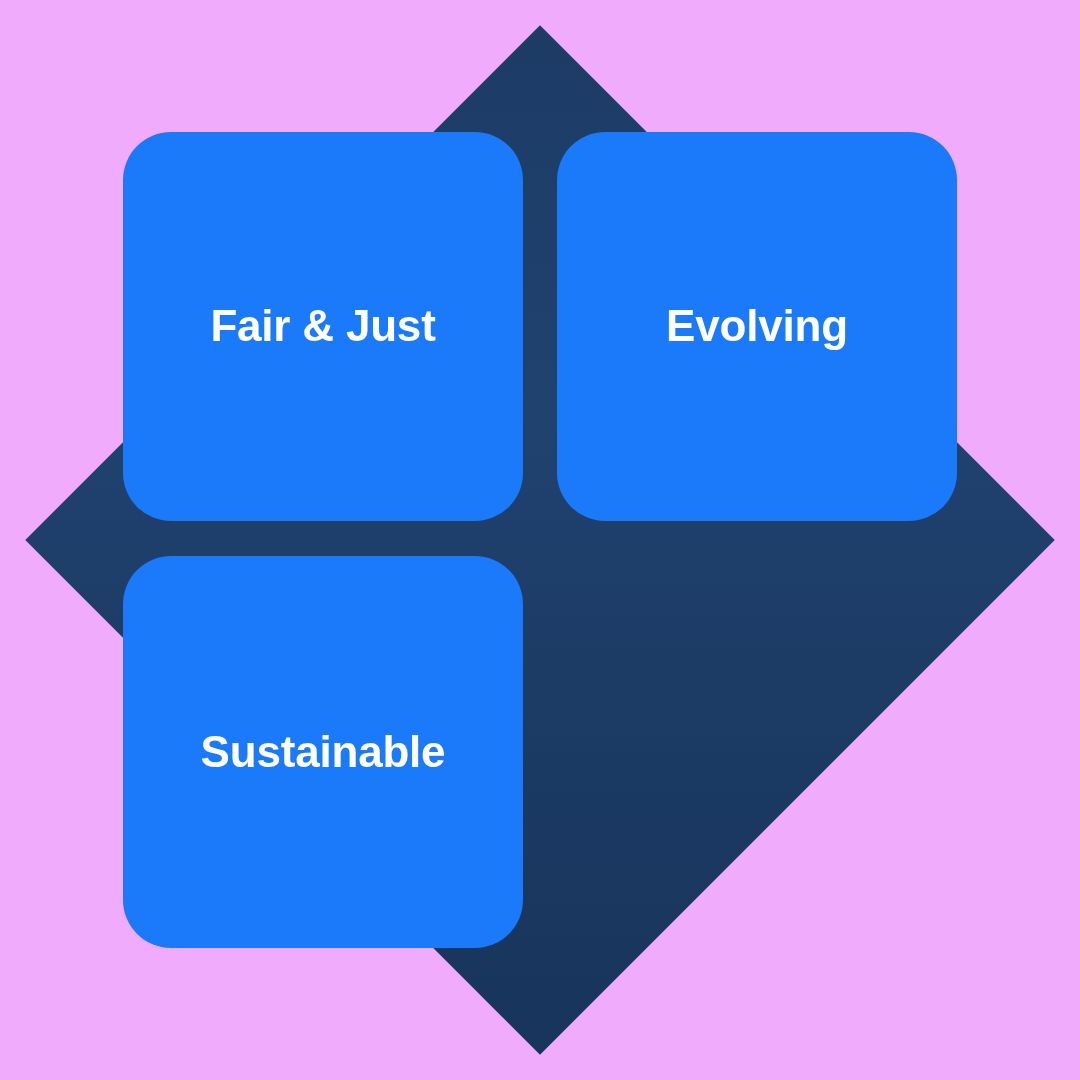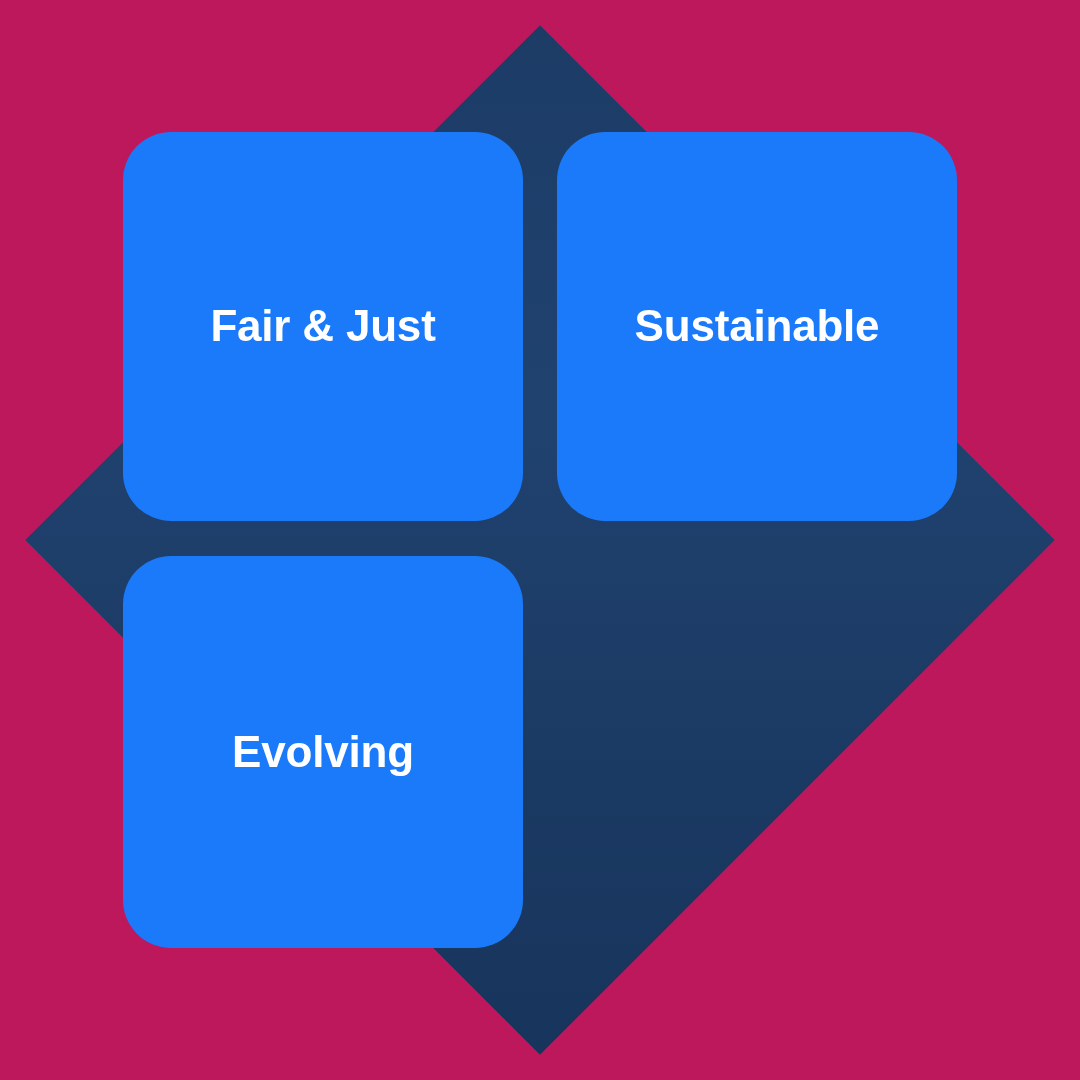--- a/index.html
+++ b/index.html
@@ -7,21 +7,21 @@
     margin: 0;
     padding: 0;
     background: #0e2240;
   }
 
   #stage {
     position: relative;
     width: 1080px;
     height: 1080px;
     overflow: hidden;
-    background: #be185d;
+    background: #f0abfc;
     font-family: "Liberation Sans", "DejaVu Sans", sans-serif;
     -webkit-font-smoothing: antialiased;
   }
 
   
   .diamond-layer {
     position: absolute;
     inset: 0;
     pointer-events: none;
   }
@@ -82,21 +82,21 @@
   </div>
 
   <div class="grid">
 
     <div class="card">
       <span class="card-label">Fair &amp; Just</span>
     </div>
 
 
     <div class="card">
-      <span class="card-label">Sustainable</span>
+      <span class="card-label">Evolving</span>
     </div>
 
     <div class="card">
-      <span class="card-label">Evolving</span>
+      <span class="card-label">Sustainable</span>
     </div>
 
   </div>
 </div>
 
 </body></html>

